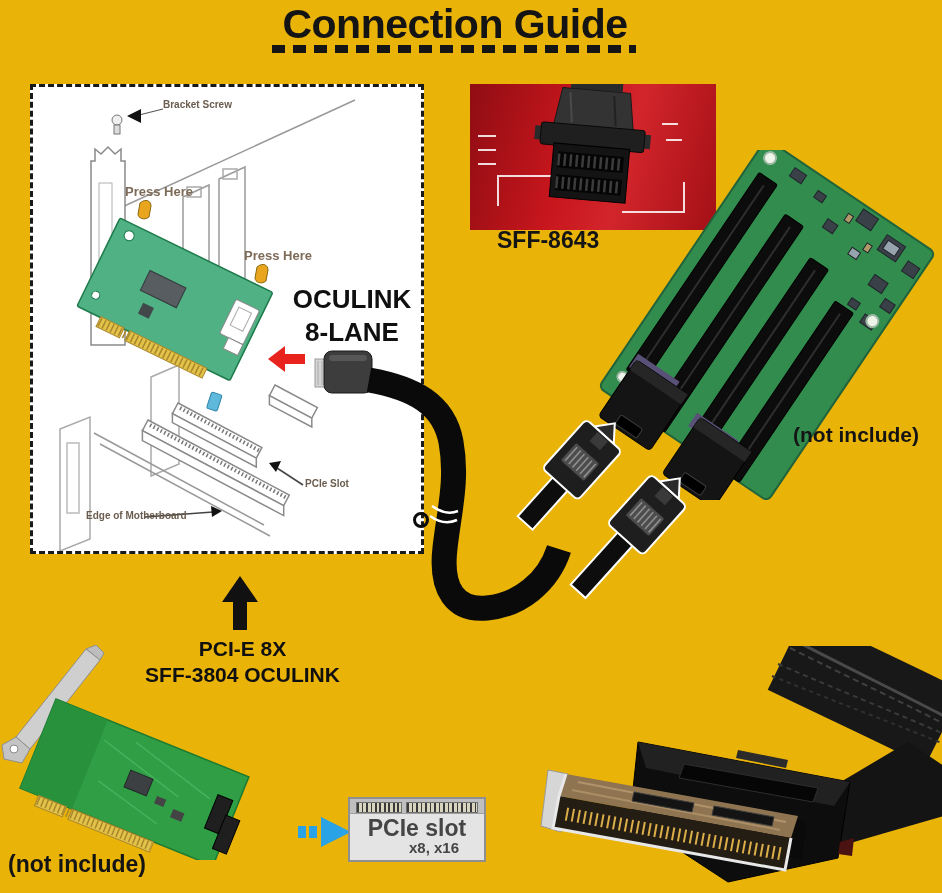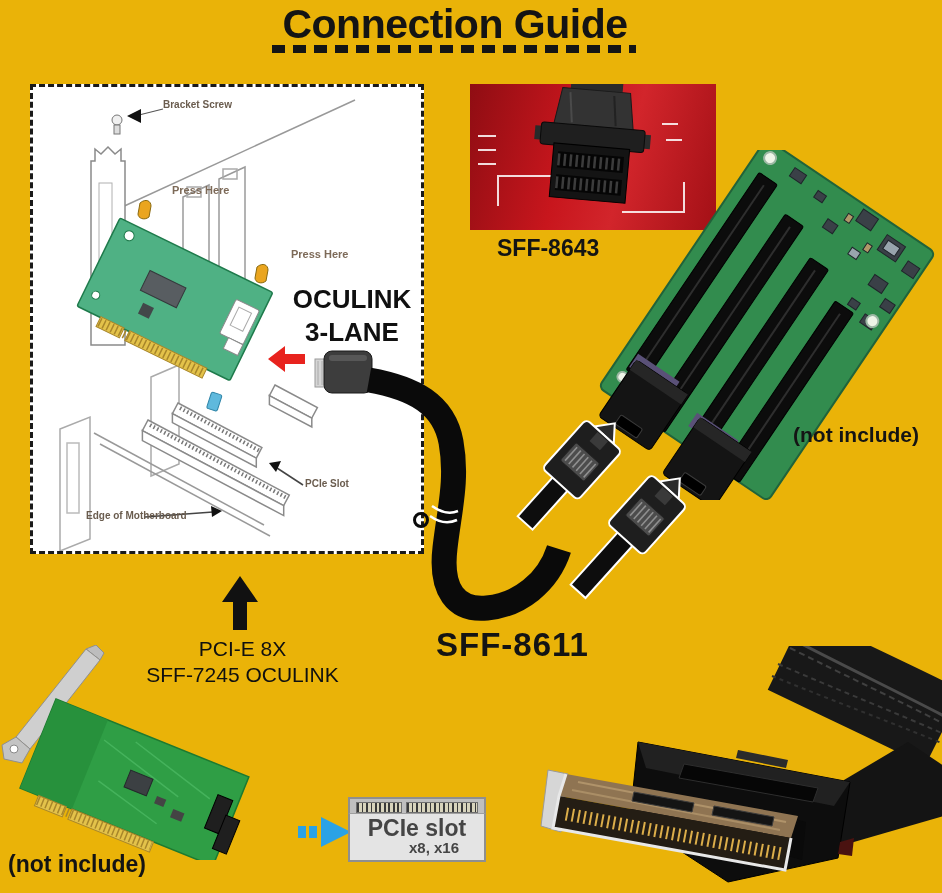--- a/index.html
+++ b/index.html
@@ -5,32 +5,32 @@
   html,body{margin:0;padding:0;background:#ffffff;}
   #canvas{position:relative;width:942px;height:893px;background:#eab308;overflow:hidden;
           font-family:"Liberation Sans",sans-serif;color:#141414;}
   .abs{position:absolute;}
   .cap{position:absolute;font-weight:bold;color:#141414;white-space:nowrap;}
   #page-title{left:150px;top:1px;width:610px;text-align:center;font-size:41px;letter-spacing:-0.5px;}
   #title-underline{left:272px;top:45px;width:364px;height:8px;
       background:repeating-linear-gradient(90deg,#151515 0 13px,transparent 13px 21px);}
   #diagram-box{left:30px;top:84px;width:388px;height:464px;border:3px dashed #1a1a1a;background:#fff;}
   .sketch-label{position:absolute;font-size:10px;color:#6a5c4e;font-weight:bold;white-space:nowrap;}
-  .press-label{font-size:11px;color:#7d6a58;padding-left:47px;}
+  .press-label{font-size:13px;color:#7d6a58;}
   #oculink-callout{position:absolute;left:252px;top:196px;width:134px;text-align:center;
       font-size:26px;line-height:1.25;font-weight:bold;color:#101010;}
   #sff8643-photo{left:470px;top:84px;width:246px;height:146px;overflow:hidden;
       background:linear-gradient(105deg,#8f0d13,#c8161d 40%,#d2252b 62%,#a31016);}
-  #sff8643-caption{left:497px;top:235px;font-size:23px;}
+  #sff8643-caption{left:497px;top:227px;font-size:23px;}
   #backplane-photo{left:595px;top:150px;width:347px;height:350px;}
   #backplane-note{left:793px;top:423px;font-size:21px;}
   #host-card-photo{left:0px;top:645px;width:302px;height:215px;}
   #host-card-note{left:8px;top:851px;font-size:23px;}
   #sff8611-caption{left:436px;top:626px;font-size:33px;letter-spacing:1px;}
-  #adapter-callout{left:130px;top:636px;width:225px;text-align:center;font-weight:normal;
+  #adapter-callout{left:130px;top:636px;width:225px;text-align:center;font-weight:bold;
       font-size:21px;line-height:1.22;color:#101010;position:absolute;}
   #up-arrow{left:222px;top:576px;}
   #blue-arrow{left:297px;top:814px;}
   #pcie-slot-block{left:348px;top:797px;width:138px;}
   #pcie-slot-top{height:16px;background:#bfbfbf;border:2px solid #8f8f8f;border-bottom:none;
       display:flex;gap:4px;padding:2px 6px;box-sizing:border-box;}
   .pin-strip{height:9px;margin-top:1px;background:#d8d4bd;border:1px solid #6e6e6e;
       background-image:repeating-linear-gradient(90deg,#3a3a3a 0 1.5px,transparent 1.5px 4.5px);}
   #pcie-slot-body{height:46px;background:#e4e4e4;border:2px solid #8f8f8f;border-top:1px solid #9f9f9f;
       display:flex;flex-direction:column;align-items:center;justify-content:center;}
@@ -124,21 +124,21 @@
         <polygon points="189,424 178,419 179,430" fill="#111"></polygon>
       </g>
     </svg>
     <div class="sketch-label" style="left:130px;top:12px;">Bracket Screw</div>
     <div class="sketch-label press-label" style="left:92px;top:97px;">Press Here</div>
     <div class="sketch-label press-label" style="left:211px;top:161px;">Press Here</div>
     <div class="sketch-label" style="left:272px;top:391px;">PCIe Slot</div>
     <div class="sketch-label" style="left:41px;top:423px;padding-left:12px;">Edge of Motherboard</div>
     <div id="oculink-callout">
       <div>OCULINK</div>
-      <div>3-LANE</div>
+      <div>8-LANE</div>
     </div>
   </div>
 
   <div class="abs" id="sff8643-photo">
     <svg width="246" height="146" viewBox="0 0 246 146">
       <g stroke="#ffffff" stroke-width="2" opacity="0.85" fill="none">
         <polyline points="28,122 28,92 126,92"></polyline>
         <polyline points="152,128 214,128 214,98"></polyline>
         <line x1="8" y1="52" x2="26" y2="52"></line>
         <line x1="8" y1="66" x2="26" y2="66"></line>
@@ -314,22 +314,21 @@
         <line x1="-12" y1="-9" x2="-12" y2="9"></line>
           <line x1="-7" y1="-9" x2="-7" y2="9"></line>
         <line x1="-2" y1="-9" x2="-2" y2="9"></line>
           <line x1="3" y1="-9" x2="3" y2="9"></line>
         <line x1="8" y1="-9" x2="8" y2="9"></line>
           <line x1="13" y1="-9" x2="13" y2="9"></line>
       </g>
     </g>
   </svg>
 
-  <div class="cap" id="sff8611-caption">SFF-8611</div>
   <svg class="abs" id="up-arrow" width="36" height="54" viewBox="0 0 36 54">
     <polygon points="18,0 36,26 25,26 25,54 11,54 11,26 0,26" fill="#111"></polygon>
   </svg>
   <div id="adapter-callout">
     <div>PCI-E 8X</div>
-    <div>SFF-7245 OCULINK</div>
+    <div>SFF-3804 OCULINK</div>
   </div>
 
 </div>
 
 </body></html>

